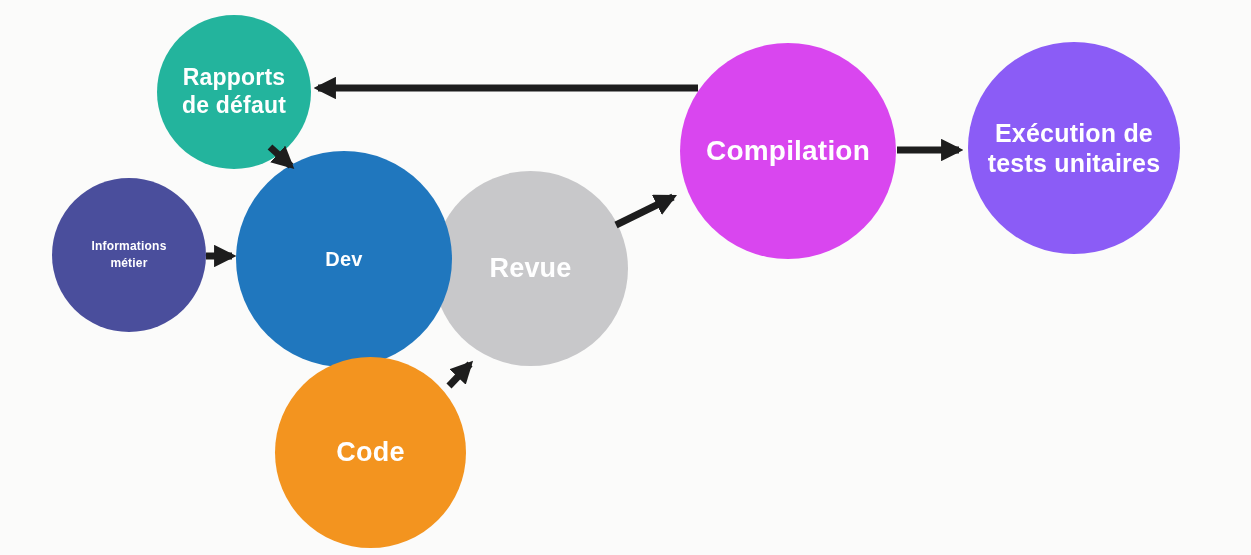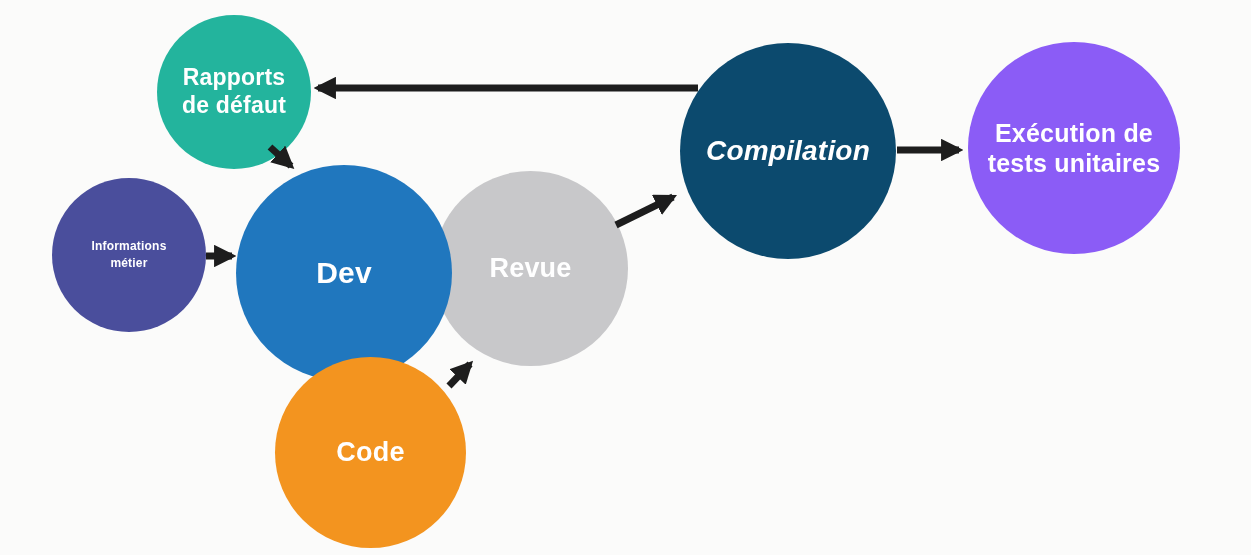--- a/index.html
+++ b/index.html
@@ -21,21 +21,21 @@
     justify-content: center;
     text-align: center;
     color: #ffffff;
     font-weight: bold;
     white-space: pre-line;
     line-height: 1.2;
     letter-spacing: 0.2px;
   }
   .n-rapports     { left: 157px; top: 15px;  width: 154px; height: 154px; font-size: 23px; z-index: 1; }
   .n-informations { left: 52px;  top: 178px; width: 154px; height: 154px; font-size: 12px; z-index: 1; line-height: 1.45; }
-  .n-dev          { left: 236px; top: 165px; width: 216px; height: 216px; font-size: 30px; z-index: 2; }
+  .n-dev          { left: 236px; top: 151px; width: 216px; height: 216px; font-size: 20px; z-index: 2; }
   .n-code         { left: 275px; top: 357px; width: 191px; height: 191px; font-size: 27px; z-index: 3; }
   .n-revue        { left: 433px; top: 171px; width: 195px; height: 195px; font-size: 27px; z-index: 1; }
   .n-compilation  { left: 680px; top: 43px;  width: 216px; height: 216px; font-size: 28px; z-index: 1; }
   .n-execution    { left: 968px; top: 42px;  width: 212px; height: 212px; font-size: 25px; z-index: 1; }
   .arrows {
     position: absolute;
     left: 0;
     top: 0;
     width: 1251px;
     height: 555px;
@@ -57,21 +57,21 @@
 
   <div class="node n-informations" style="background: rgb(74, 78, 156);">Informations
 métier</div>
 
   <div class="node n-dev" style="background: rgb(32, 119, 190);">Dev</div>
 
   <div class="node n-revue" style="background: rgb(200, 200, 202);">Revue</div>
 
   <div class="node n-code" style="background: rgb(243, 148, 31);">Code</div>
 
-  <div class="node n-compilation" style="background: #0c4a6e; font-style: italic;">Compilation</div>
+  <div class="node n-compilation" style="background: #d946ef;">Compilation</div>
 
   <div class="node n-execution" style="background: #8b5cf6;">Exécution de
 tests unitaires</div>
 
   <svg class="arrows" viewBox="0 0 1251 555" xmlns="http://www.w3.org/2000/svg">
     <defs>
       <marker id="head" viewBox="0 0 10 10" refX="8" refY="5" markerWidth="3.2" markerHeight="3.2" orient="auto">
         <path d="M 0 0 L 10 5 L 0 10 z" style="fill: rgb(29, 29, 29);"></path>
       </marker>
     </defs>

